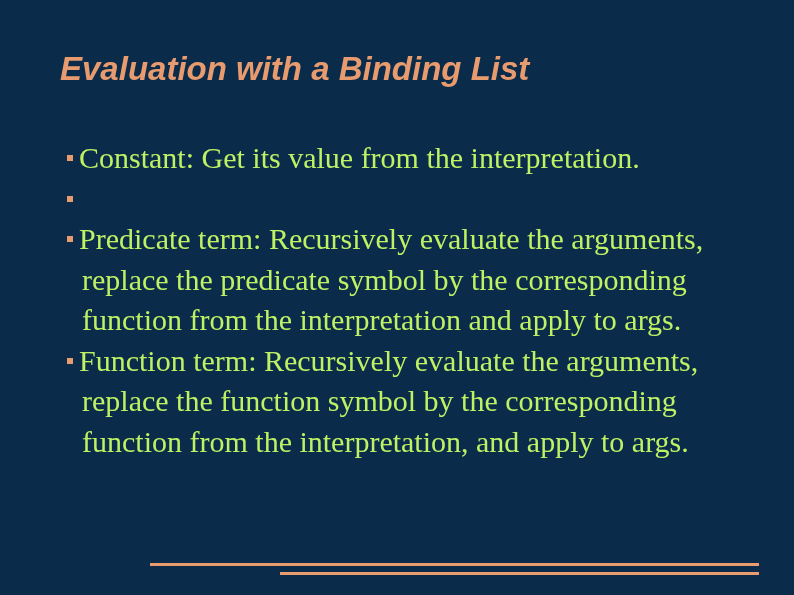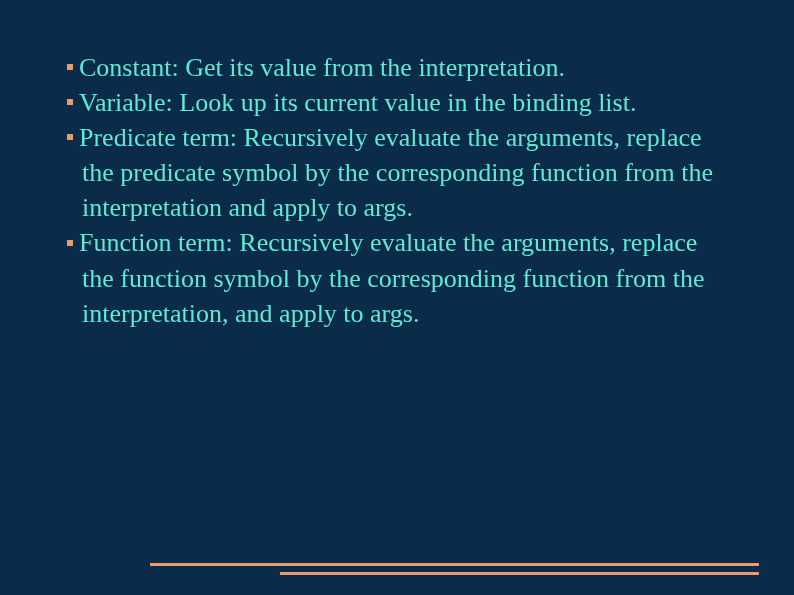--- a/index.html
+++ b/index.html
@@ -20,22 +20,22 @@
   }
   .title {
     font-family: Arial, Helvetica, sans-serif;
     font-weight: bold;
     font-style: italic;
     font-size: 33px;
     color: #e79b6e;
     margin: 0 0 50px 0;
   }
   .content {
-    color: #5eead4;
-    font-size: 26px;
+    color: #bef264;
+    font-size: 30px;
     line-height: 1.35;
   }
   .item {
     margin: 0;
     padding-left: 22px;
     text-indent: -15px;
   }
   .bullet {
     display: inline-block;
     width: 6px;
@@ -66,23 +66,24 @@
     background: #e79b6e;
     left: 280px;
     right: 35px;
     top: 9px;
   }
 </style>
 </head>
 <body>
 
 <div class="slide">
+  <h1 class="title">Evaluation with a Binding List</h1>
   <div class="content">
     <div class="item"><span class="bullet"></span><span>Constant: Get its value from the interpretation.</span></div>
-    <div class="item"><span class="bullet"></span><span>Variable: Look up its current value in the binding list.</span></div>
+    <div class="item"><span class="bullet"></span></div>
     <div class="item"><span class="bullet"></span><span>Predicate term: Recursively evaluate the arguments, replace the predicate symbol by the corresponding function from the interpretation and apply to args.</span></div>
     <div class="item"><span class="bullet"></span><span>Function term: Recursively evaluate the arguments, replace the function symbol by the corresponding function from the interpretation, and apply to args.</span></div>
   </div>
   <div class="footer-lines">
     <div class="line1"></div>
     <div class="line2"></div>
   </div>
 </div>
 
 </body></html>

